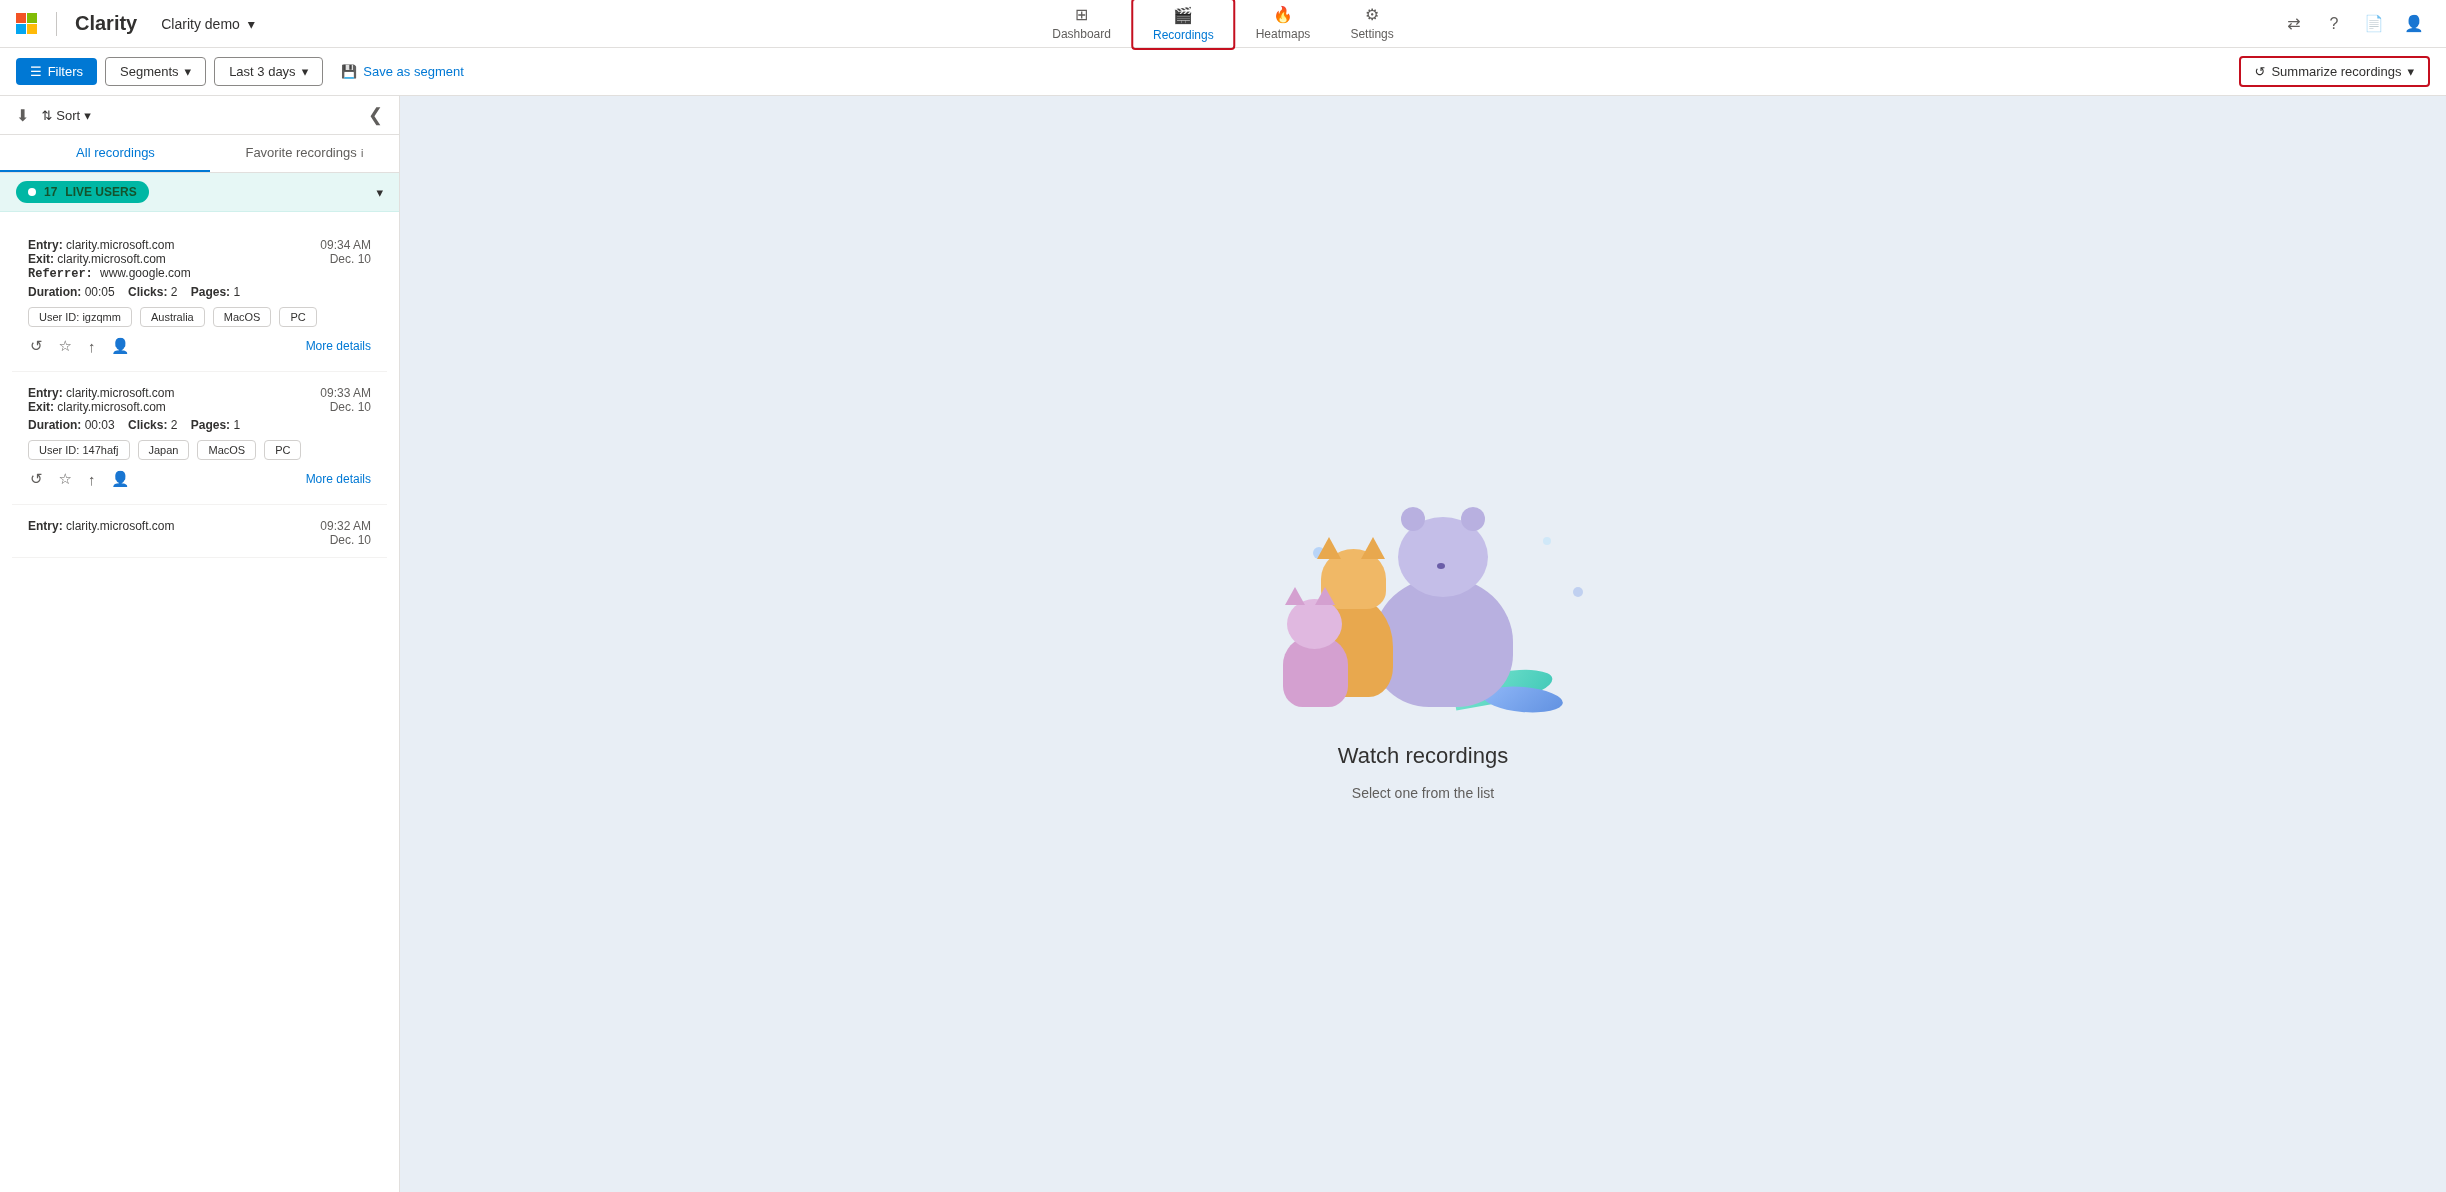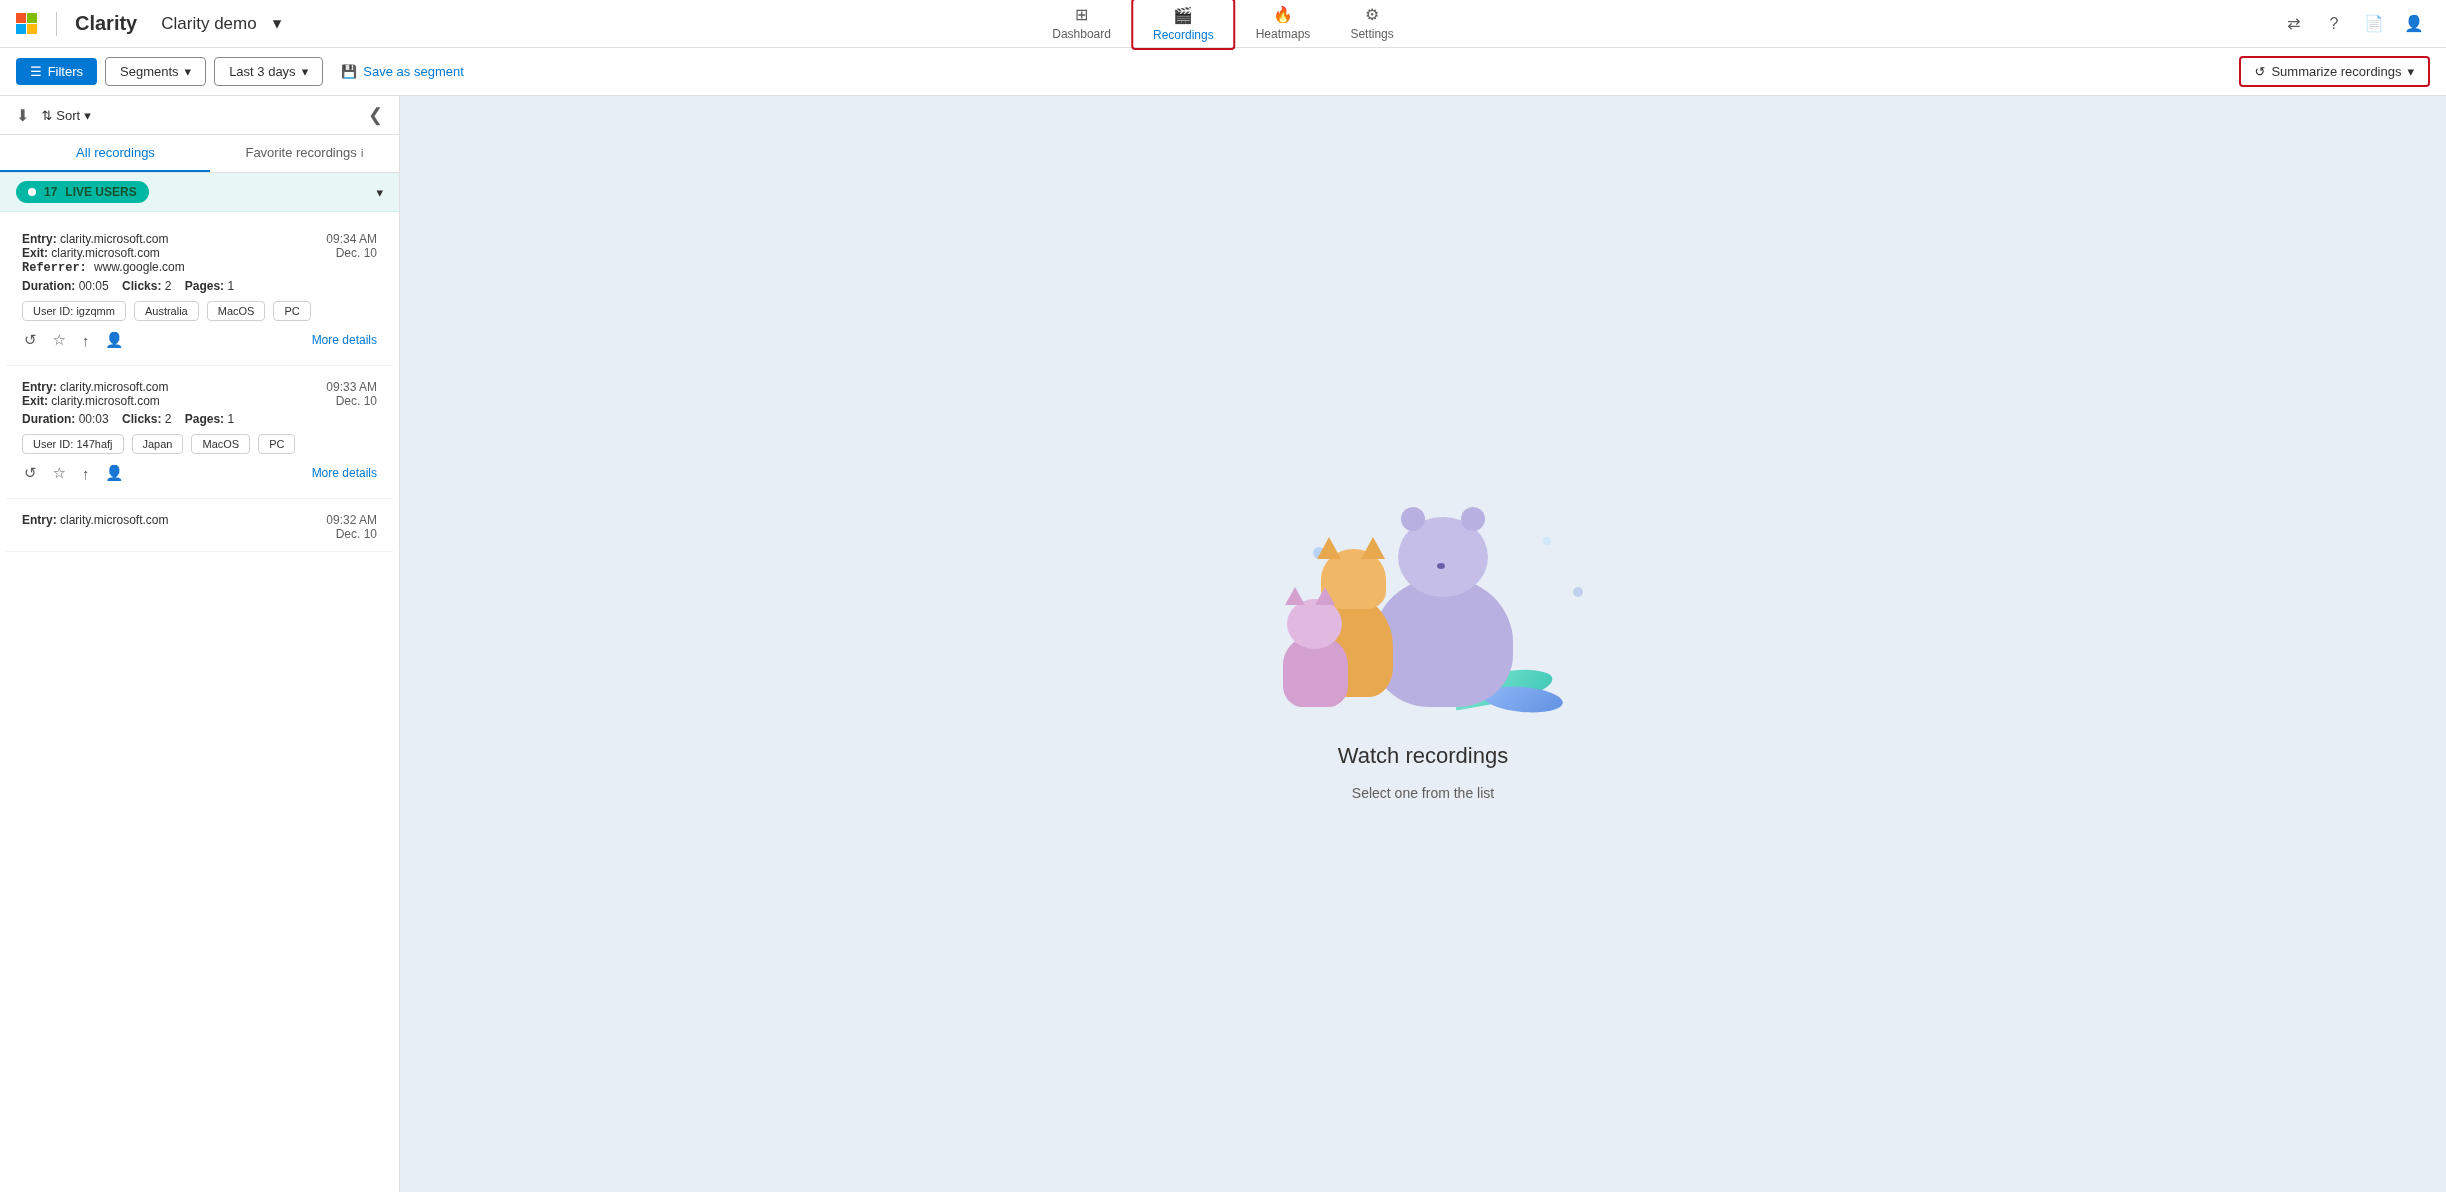--- a/index.html
+++ b/index.html
@@ -41,22 +41,22 @@
       margin: 0 10px;
     }
     .nav-title {
       font-size: 20px;
       font-weight: 600;
       color: #323130;
     }
     .nav-project {
       display: flex;
       align-items: center;
-      gap: 16px;
-      font-size: 17px;
+      gap: 8px;
+      font-size: 14px;
       color: #323130;
       cursor: pointer;
       padding: 4px 8px;
       border-radius: 4px;
     }
     .nav-center {
       display: flex;
       align-items: center;
       gap: 0;
       position: absolute;
@@ -273,21 +273,21 @@
       animation: pulse 1.5s infinite;
     }
     @keyframes pulse {
       0%, 100% { opacity: 1; }
       50% { opacity: 0.4; }
     }
 
     .recordings-list {
       flex: 1;
       overflow-y: auto;
-      padding: 6px;
+      padding: 12px;
     }
     .recording-card {
       padding: 14px 16px;
       border-bottom: 1px solid #f3f2f1;
       cursor: pointer;
     }
     .card-top {
       display: flex;
       justify-content: space-between;
       margin-bottom: 4px;

